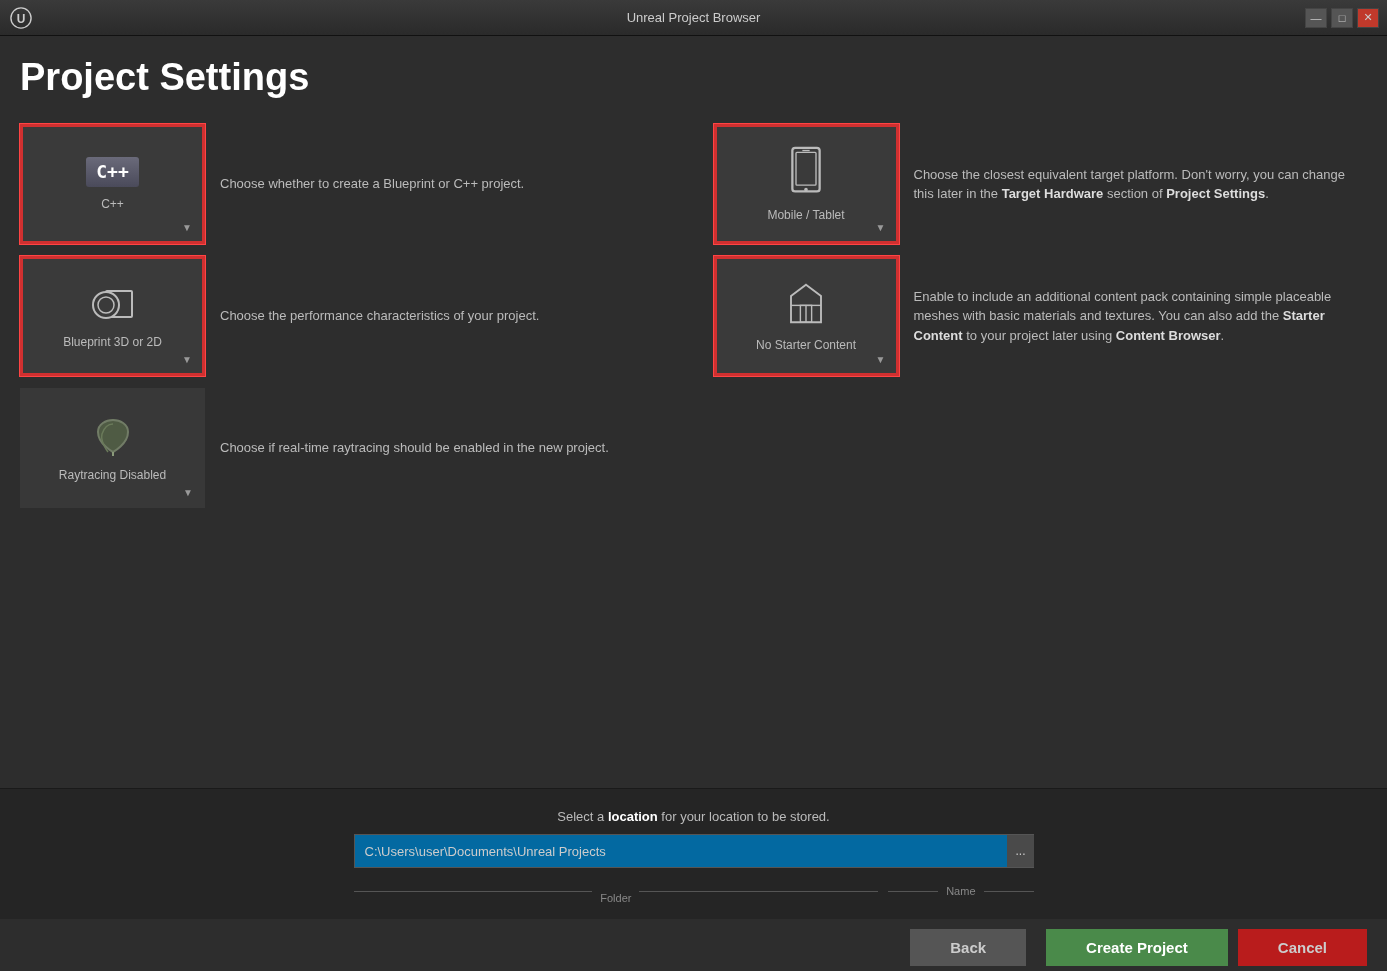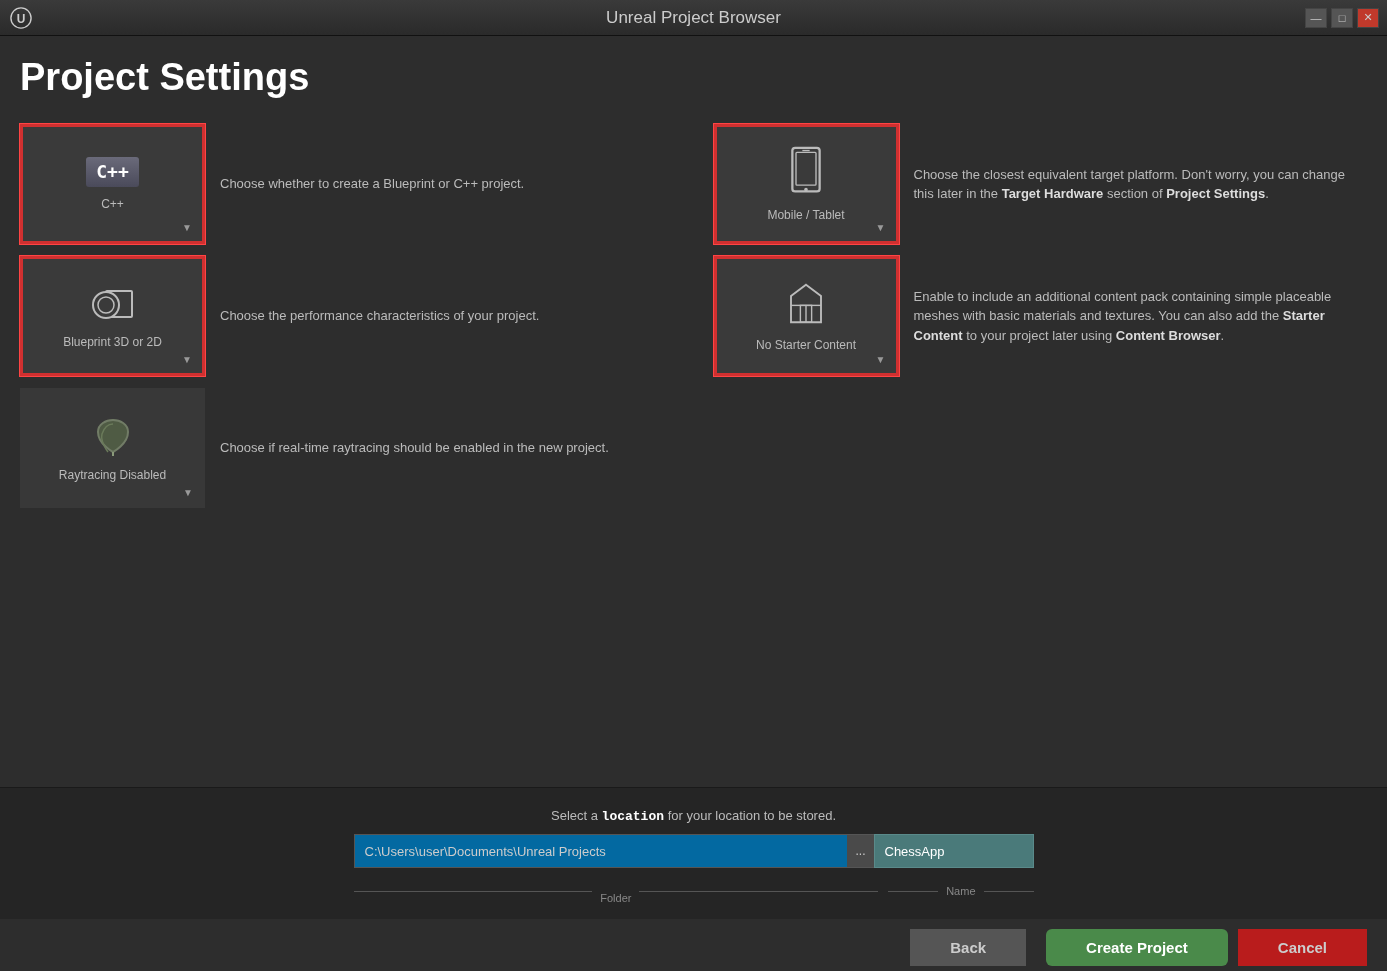--- a/index.html
+++ b/index.html
@@ -17,21 +17,21 @@
       background: linear-gradient(to bottom, #3a3a3a, #2a2a2a);
       height: 36px;
       display: flex;
       align-items: center;
       justify-content: center;
       position: relative;
       border-bottom: 1px solid #111;
     }
     .title-bar-text {
       color: #ccc;
-      font-size: 17px;
+      font-size: 13px;
     }
     .title-bar-controls {
       position: absolute;
       right: 8px;
       display: flex;
       gap: 4px;
     }
     .title-bar-btn {
       width: 22px;
       height: 20px;
@@ -159,21 +159,20 @@
       align-items: center;
       gap: 10px;
     }
     .location-label {
       font-size: 13px;
       color: #bbb;
     }
     .location-label strong {
       color: #fff;
       font-weight: bold;
-      font-family: Liberation Mono, monospace;
     }
 
     .path-row {
       display: flex;
       align-items: center;
       gap: 0;
       width: 680px;
     }
     .path-input {
       background: #0369a1;
@@ -228,21 +227,20 @@
     }
     .btn-back {
       background: #555;
       color: #ccc;
       margin-left: auto;
       margin-right: 20px;
     }
     .btn-create {
       background: #4a8a4a;
       color: #fff;
-      border-radius: 6px;
     }
     .btn-cancel {
       background: #b91c1c;
       color: #ccc;
       margin-left: 10px;
     }
     .btn-group-right {
       display: flex;
       gap: 0;
     }
@@ -411,21 +409,20 @@
   <div class="bottom-section">
     <div class="location-label">
       <span>Select a</span>
       <strong>location</strong>
       <span>for your location to be stored.</span>
     </div>
 
     <div class="path-row">
       <input type="text" class="path-input" value="C:\Users\user\Documents\Unreal Projects" style="">
       <button class="path-browse-btn">...</button>
-      <input type="text" class="name-input" value="ChessApp" style="">
     </div>
 
     <div class="field-separator">
       <div class="sep-line"></div>
       <span style="padding: 0 8px; color: #888; font-size: 11px; margin-top: 14px;">Folder</span>
       <div class="sep-line"></div>
       <div style="width:10px;"></div>
       <div class="sep-line-short" style="width:50px;"></div>
       <span style="padding: 0 8px; color: #888; font-size: 11px;">Name</span>
       <div class="sep-line-short" style="width:50px;"></div>

